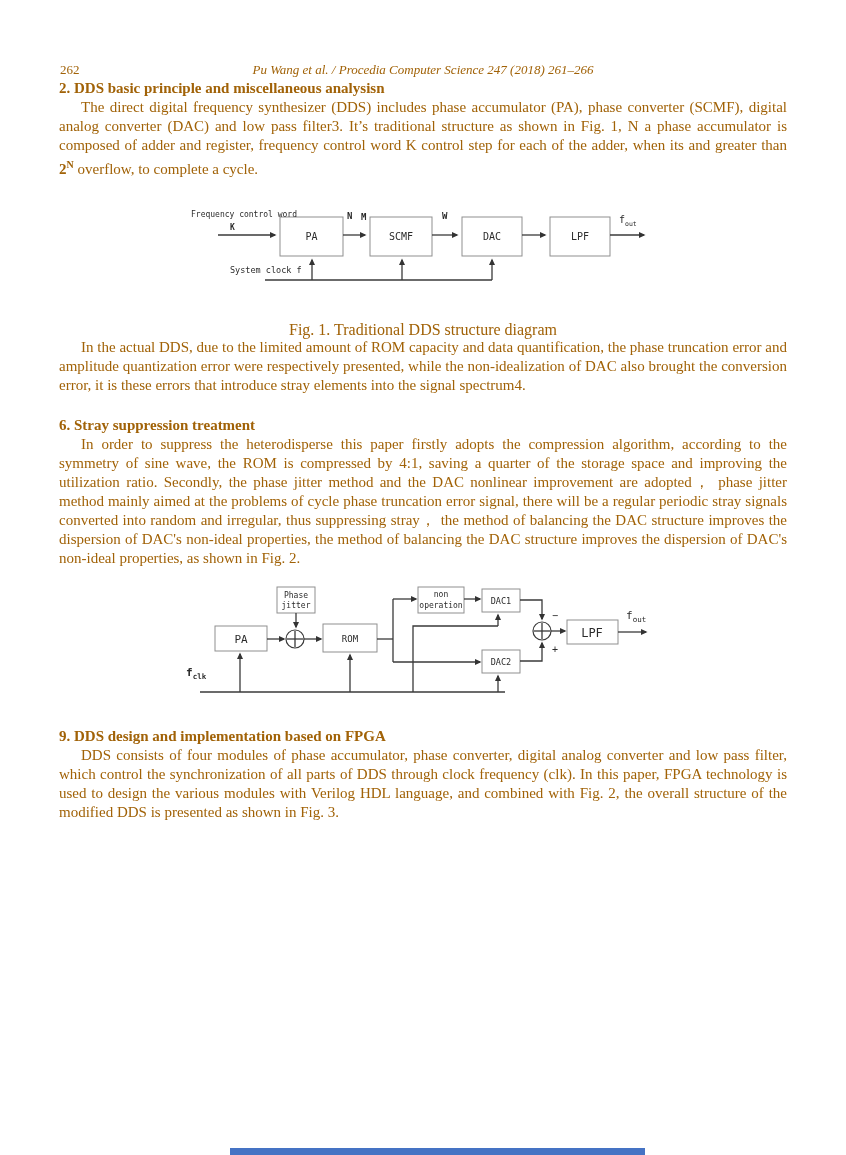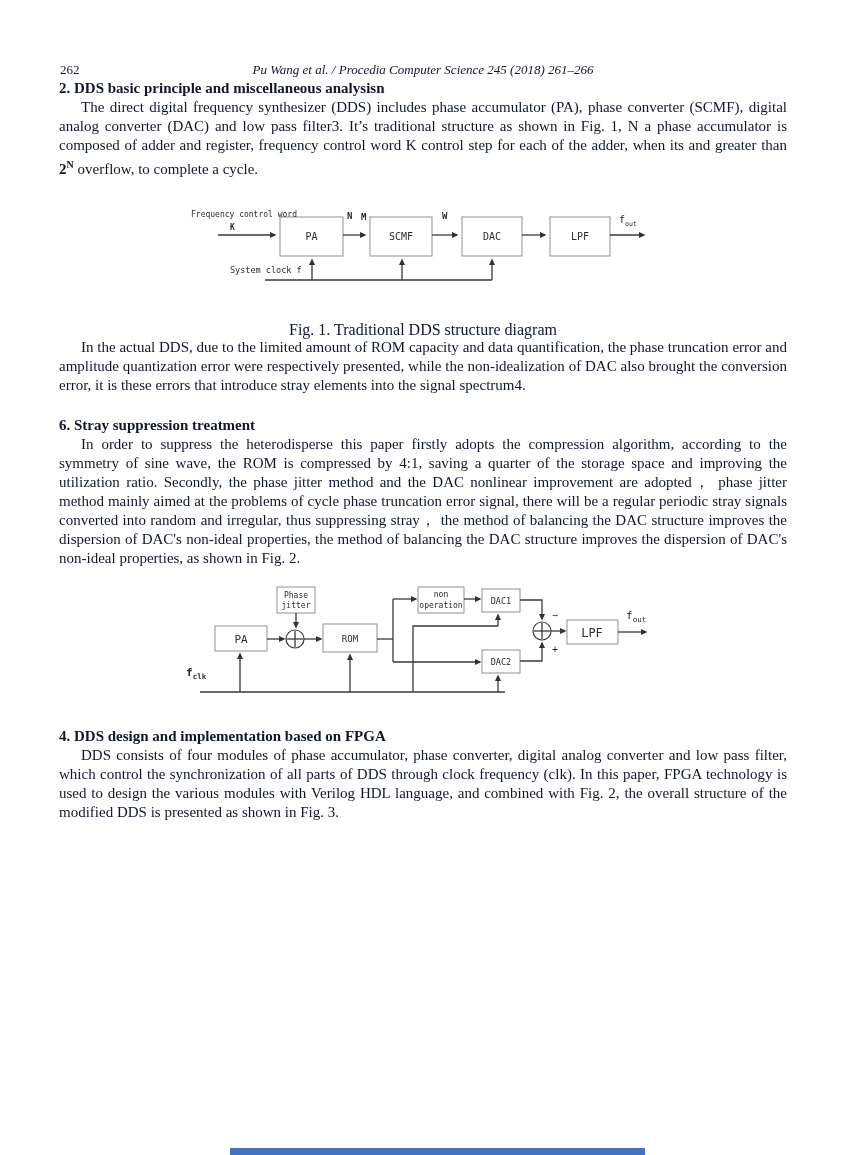--- a/index.html
+++ b/index.html
@@ -1,18 +1,18 @@
 <!DOCTYPE html>
 <html><head>
 <meta charset="utf-8">
 <style>
   html,body { margin:0; padding:0; background:#ffffff; }
   .page {
     position:relative; width:846px; height:1155px; background:#ffffff;
-    font-family:"Liberation Serif", serif; color:#0f172a; overflow:hidden;
+    font-family:"Liberation Serif", serif; color:#a16207; overflow:hidden;
   }
   .content { position:absolute; left:59px; top:62px; width:728px; }
 
   .running-header { position:relative; height:17px; font-size:13px; }
   .page-num { position:absolute; left:1px; top:0; }
   .running-title { text-align:center; font-style:italic; }
 
   .sec-heading { font-size:15px; font-weight:bold; line-height:19px; }
   .h2 { }
   .h3 { margin-top:21px; }
@@ -47,21 +47,21 @@
   }
 </style>
 </head>
 <body>
 
 <div class="page">
   <div class="content">
 
     <div class="running-header">
       <span class="page-num">262</span>
-      <div class="running-title">Pu Wang et al. / Procedia Computer Science 245 (2018) 261–266</div>
+      <div class="running-title">Pu Wang et al. / Procedia Computer Science 247 (2018) 261–266</div>
     </div>
 
     <div class="sec-heading h2">2. DDS basic principle and miscellaneous analysisn</div>
 
     <p class="body p1"><span>The direct digital frequency synthesizer (DDS) includes phase accumulator (PA), phase converter (SCMF), digital analog converter (DAC) and low pass filter3. It’s traditional structure as shown in Fig. 1, N a phase accumulator is composed of adder and register, frequency control word K control step for each of the adder, when its and greater than </span><span class="formula"><span>2</span><sup>N</sup></span><span> overflow, to complete a cycle.</span></p>
 
     <div class="figwrap1">
       <svg width="470" height="85" viewBox="0 0 470 85">
         <defs>
           <marker id="ah" markerWidth="7" markerHeight="7" refX="5" refY="3" orient="auto" markerUnits="userSpaceOnUse">
@@ -158,20 +158,20 @@
         <text x="351" y="86" font-size="8.5" text-anchor="middle">DAC2</text>
         <text x="402" y="40" font-size="10">−</text>
         <text x="402" y="74" font-size="10">+</text>
         <text x="442" y="58" font-size="12" text-anchor="middle">LPF</text>
         <text x="476" y="40" font-size="11"><tspan>f</tspan><tspan dy="3" font-size="7.5">out</tspan></text>
         <text x="36" y="97" font-size="11" font-weight="bold"><tspan>f</tspan><tspan dy="3" font-size="7.5">clk</tspan></text>
       </svg>
     </div>
 
 
-    <div class="sec-heading h4">4. DDS design and implementation based on FPGA</div>
+    <div class="sec-heading h4">9. DDS design and implementation based on FPGA</div>
 
     <p class="body p4">DDS consists of four modules of phase accumulator, phase converter, digital analog converter and low pass filter, which control the synchronization of all parts of DDS through clock frequency (clk). In this paper, FPGA technology is used to design the various modules with Verilog HDL language, and combined with Fig. 2, the overall structure of the modified DDS is presented as shown in Fig. 3.</p>
 
   </div>
 
   <div class="bottom-accent-bar"></div>
 </div>
 
 </body></html>

